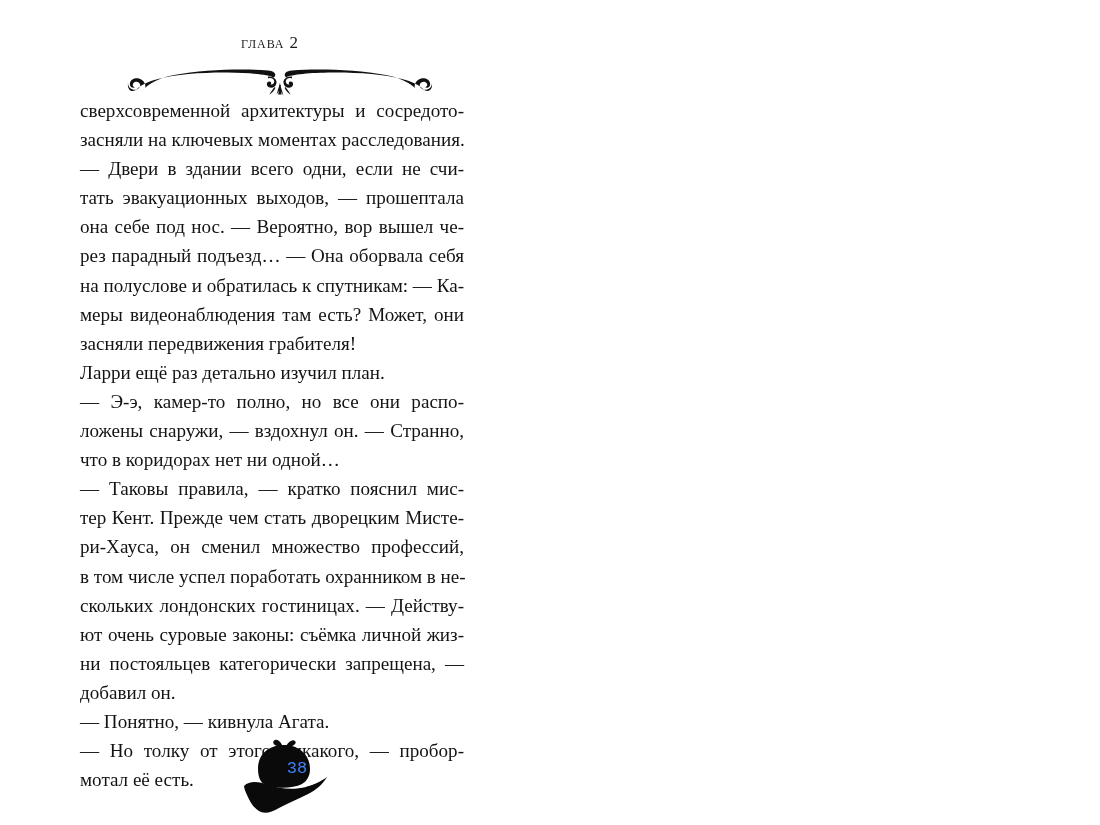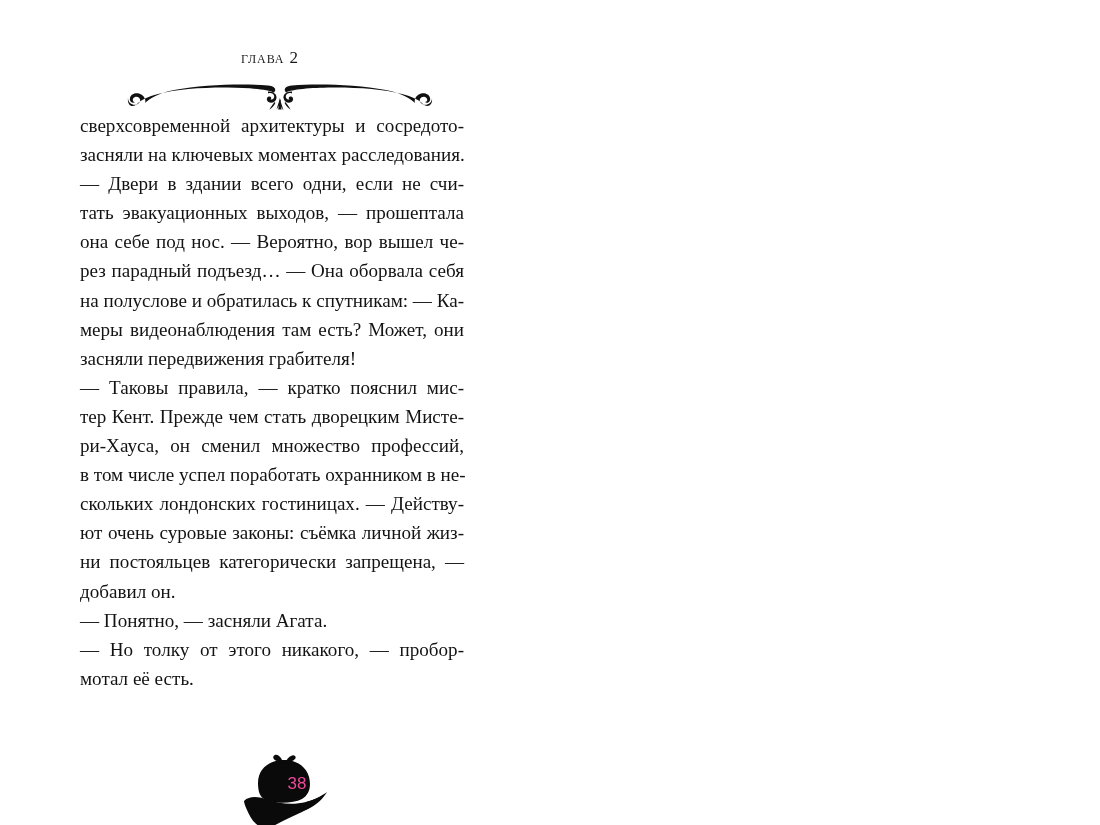--- a/index.html
+++ b/index.html
@@ -13,21 +13,20 @@
     position: relative;
     overflow: hidden;
     font-family: "Liberation Serif", "DejaVu Serif", serif;
     color: #121212;
   }
 
   .page-spread {
     position: absolute;
     inset: 0;
     background: #ffffff;
-    margin-top: 15px;
   }
 
   
   .page-left {
     position: absolute;
     left: 0; top: 0;
     width: 550px; height: 825px;
   }
   .page-right {
     position: absolute;
@@ -92,22 +91,22 @@
     width: 120px; height: 80px;
   }
   .folio-left { left: 228px; top: 738px; }
   .folio svg { display: block; }
   .folio-num {
     position: absolute;
     top: 21px;
     width: 120px;
     text-align: center;
     font-size: 17px;
-    color: #ec4899;
-    font-family: Liberation Sans, sans-serif;
+    color: #3b82f6;
+    font-family: Liberation Mono, monospace;
     pointer-events: none;
   }
   .folio-left .folio-num { left: 9px; }
 </style>
 </head>
 <body>
 
 <div class="page-spread">
 
   <div class="page-left">
@@ -144,22 +143,24 @@
           <path d="M161.9 26.5 L163.6 38.5 L160.2 38.5 Z"></path>
           <path d="M156.6 31 C154.4 33.6 152.6 36.2 151.4 38.8 C154 37 156 34.6 157.4 32 Z"></path>
           <path d="M167.4 31 C169.6 33.6 171.4 36.2 172.6 38.8 C170 37 168 34.6 166.6 32 Z"></path>
         </g>
       </svg>
     </div>
 
     <div class="textcol col-left">
       <p><span class="ln">сверхсовременной архитектуры и сосредото-</span><span class="ln last">засняли на ключевых моментах расследования.</span></p>
       <p><span class="ln">    — Двери в здании всего одни, если не счи-</span><span class="ln">тать эвакуационных выходов, — прошептала</span><span class="ln">она себе под нос. — Вероятно, вор вышел че-</span><span class="ln">рез парадный подъезд… — Она оборвала себя</span><span class="ln">на полуслове и обратилась к спутникам: — Ка-</span><span class="ln">меры видеонаблюдения там есть? Может, они</span><span class="ln last">засняли передвижения грабителя!</span></p>
+      <p><span class="ln last">    Ларри ещё раз детально изучил план.</span></p>
+      <p><span class="ln">    — Э-э, камер-то полно, но все они распо-</span><span class="ln">ложены снаружи, — вздохнул он. — Странно,</span><span class="ln last">что в коридорах нет ни одной…</span></p>
       <p><span class="ln">    — Таковы правила, — кратко пояснил мис-</span><span class="ln">тер Кент. Прежде чем стать дворецким Мисте-</span><span class="ln">ри-Хауса, он сменил множество профессий,</span><span class="ln">в том числе успел поработать охранником в не-</span><span class="ln">скольких лондонских гостиницах. — Действу-</span><span class="ln">ют очень суровые законы: съёмка личной жиз-</span><span class="ln">ни постояльцев категорически запрещена, —</span><span class="ln last">добавил он.</span></p>
-      <p><span class="ln last">    — Понятно, — засняли Агата.</span></p>
+      <p><span class="ln last">    — Понятно, — кивнула Агата.</span></p>
       <p><span class="ln">    — Но толку от этого никакого, — пробор-</span><span class="ln last">мотал её есть.</span></p>
     </div>
 
     <div class="folio folio-left">
       <svg viewBox="0 0 120 80" width="120" height="80" xmlns="http://www.w3.org/2000/svg" aria-hidden="true">
         <g fill="#0a0a0a">
 
           <path d="M30 30 C30 14 44 6 58 7 C73 8 82 18 82 31 C82 38 79 43 74 46
                    C64 51 45 51 36 46 C31 43 30 36 30 30 Z"></path>
 

